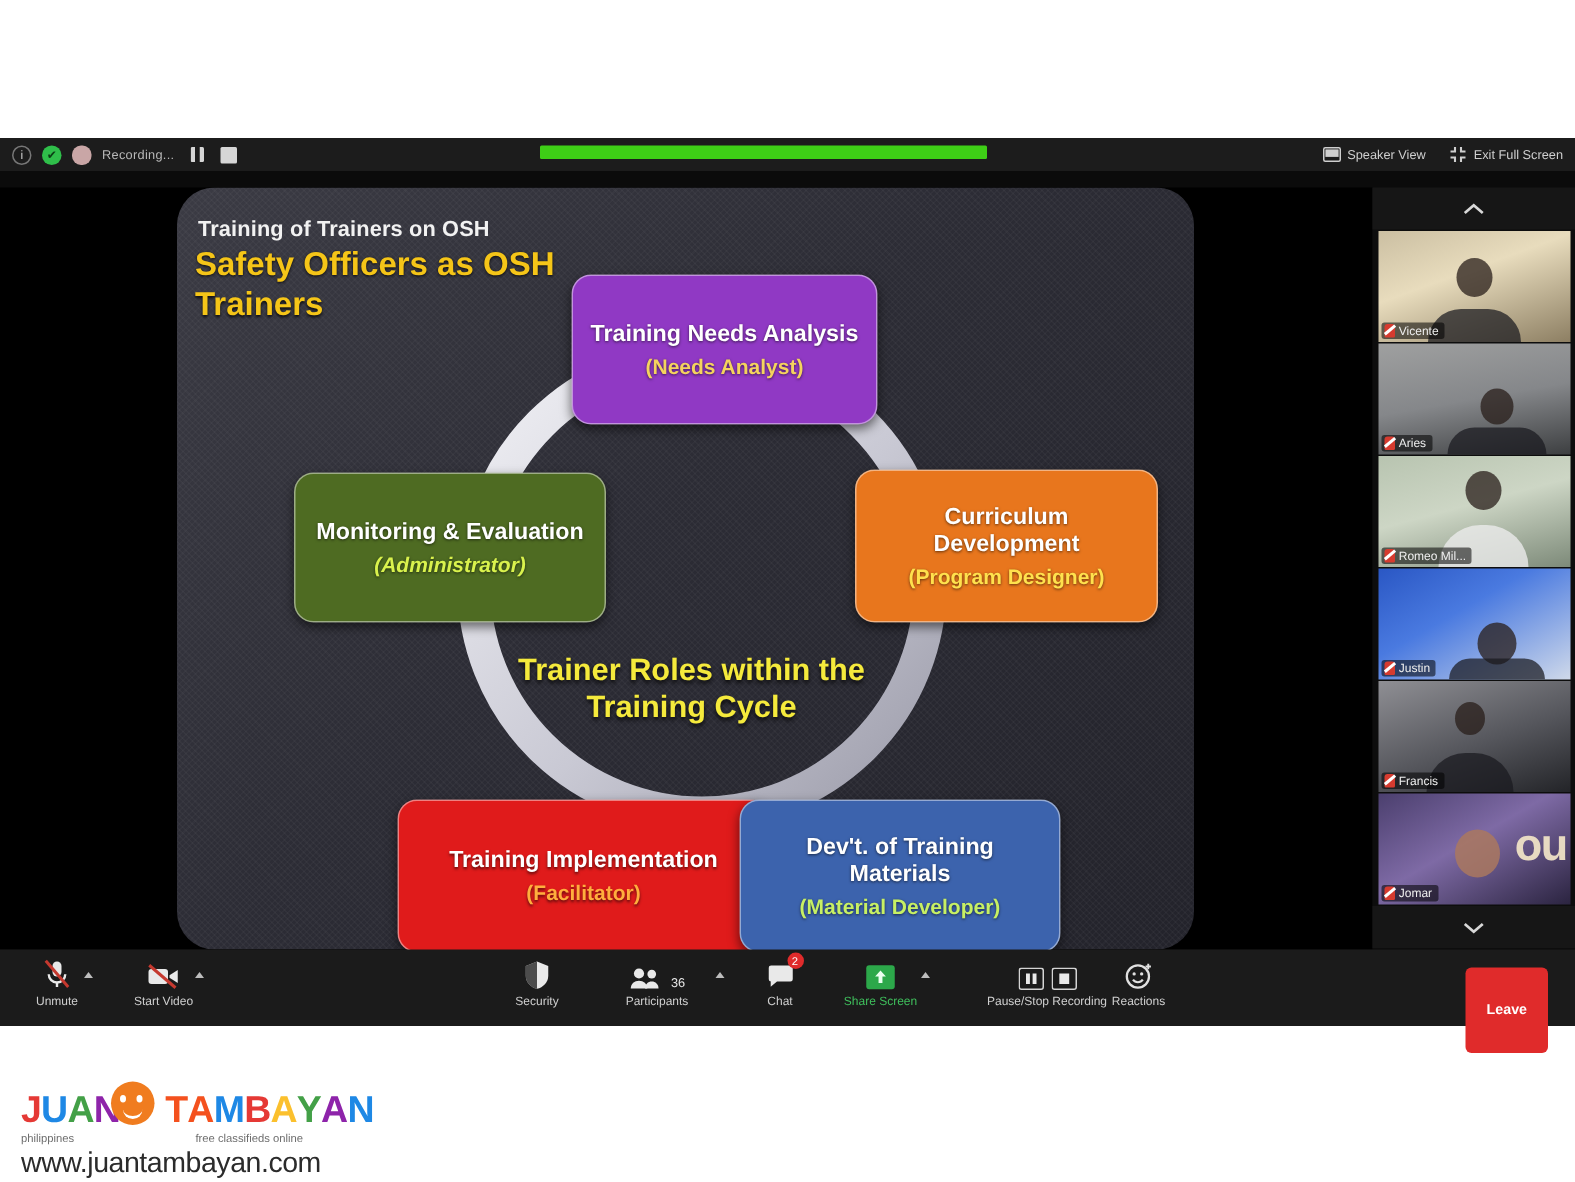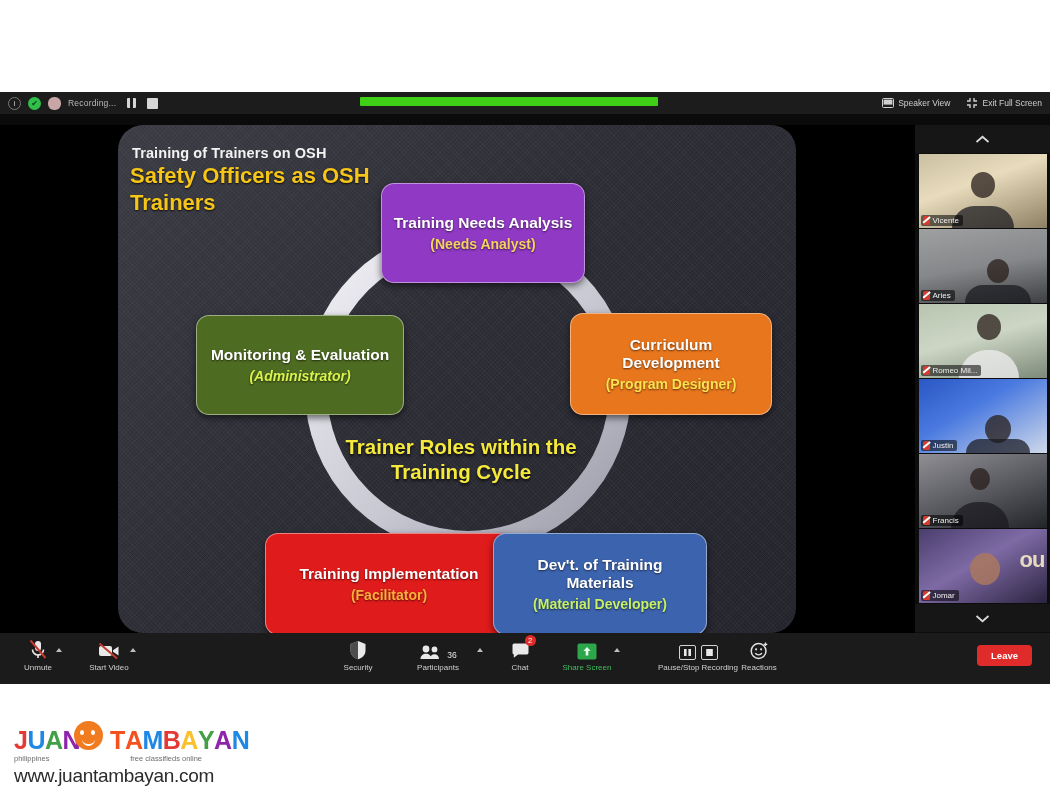--- a/index.html
+++ b/index.html
@@ -161,21 +161,21 @@
   .head {
     position:absolute; left:50%; transform:translateX(-50%);
     border-radius:50%; background:rgba(40,30,25,.75);
   }
   .torso {
     position:absolute; left:50%; transform:translateX(-50%);
     border-radius:28px 28px 0 0; background:rgba(25,25,30,.72);
   }
   .ou-text {
     position:absolute; right:2px; top:18px;
-    font-size:22px; font-weight:700; color:#f3e6c8; letter-spacing:-1px;
+    font-size:30px; font-weight:700; color:#f3e6c8; letter-spacing:-1px;
     opacity:.92;
   }
 
   
   #bottom-bar {
     position:absolute; left:0; top:541px; width:1050px; height:51px;
     background:#1b1b1b;
   }
   .bb-item {
     position:absolute; top:5px;
@@ -192,21 +192,21 @@
   .badge {
     position:absolute; top:-3px; right:-6px;
     min-width:11px; height:11px; padding:0 2px;
     background:#e02b2b; color:#fff; border-radius:6px;
     font-size:7.5px; line-height:11px; text-align:center;
   }
   .count-badge { font-size:8.5px; color:#e6e6e6; margin-left:2px; }
   #leave-btn {
     position:absolute; right:18px; top:12px;
     background:#e02b2b; color:#fff; border:none; border-radius:4px;
-    padding:5px 14px; font-size:9.5px; font-weight:700;
+    padding:23px 14px; font-size:9.5px; font-weight:700;
     font-family:"Liberation Sans", sans-serif; cursor:pointer;
   }
 
   
   #watermark { position:absolute; left:14px; top:728px; }
   #wm-logo { font-size:25px; font-weight:700; letter-spacing:-.5px; line-height:1; }
   #wm-logo span { display:inline-block; }
   #wm-tag {
     display:flex; justify-content:space-between; width:188px;
     font-size:7.5px; color:#6d6d6d; margin-top:1px;

